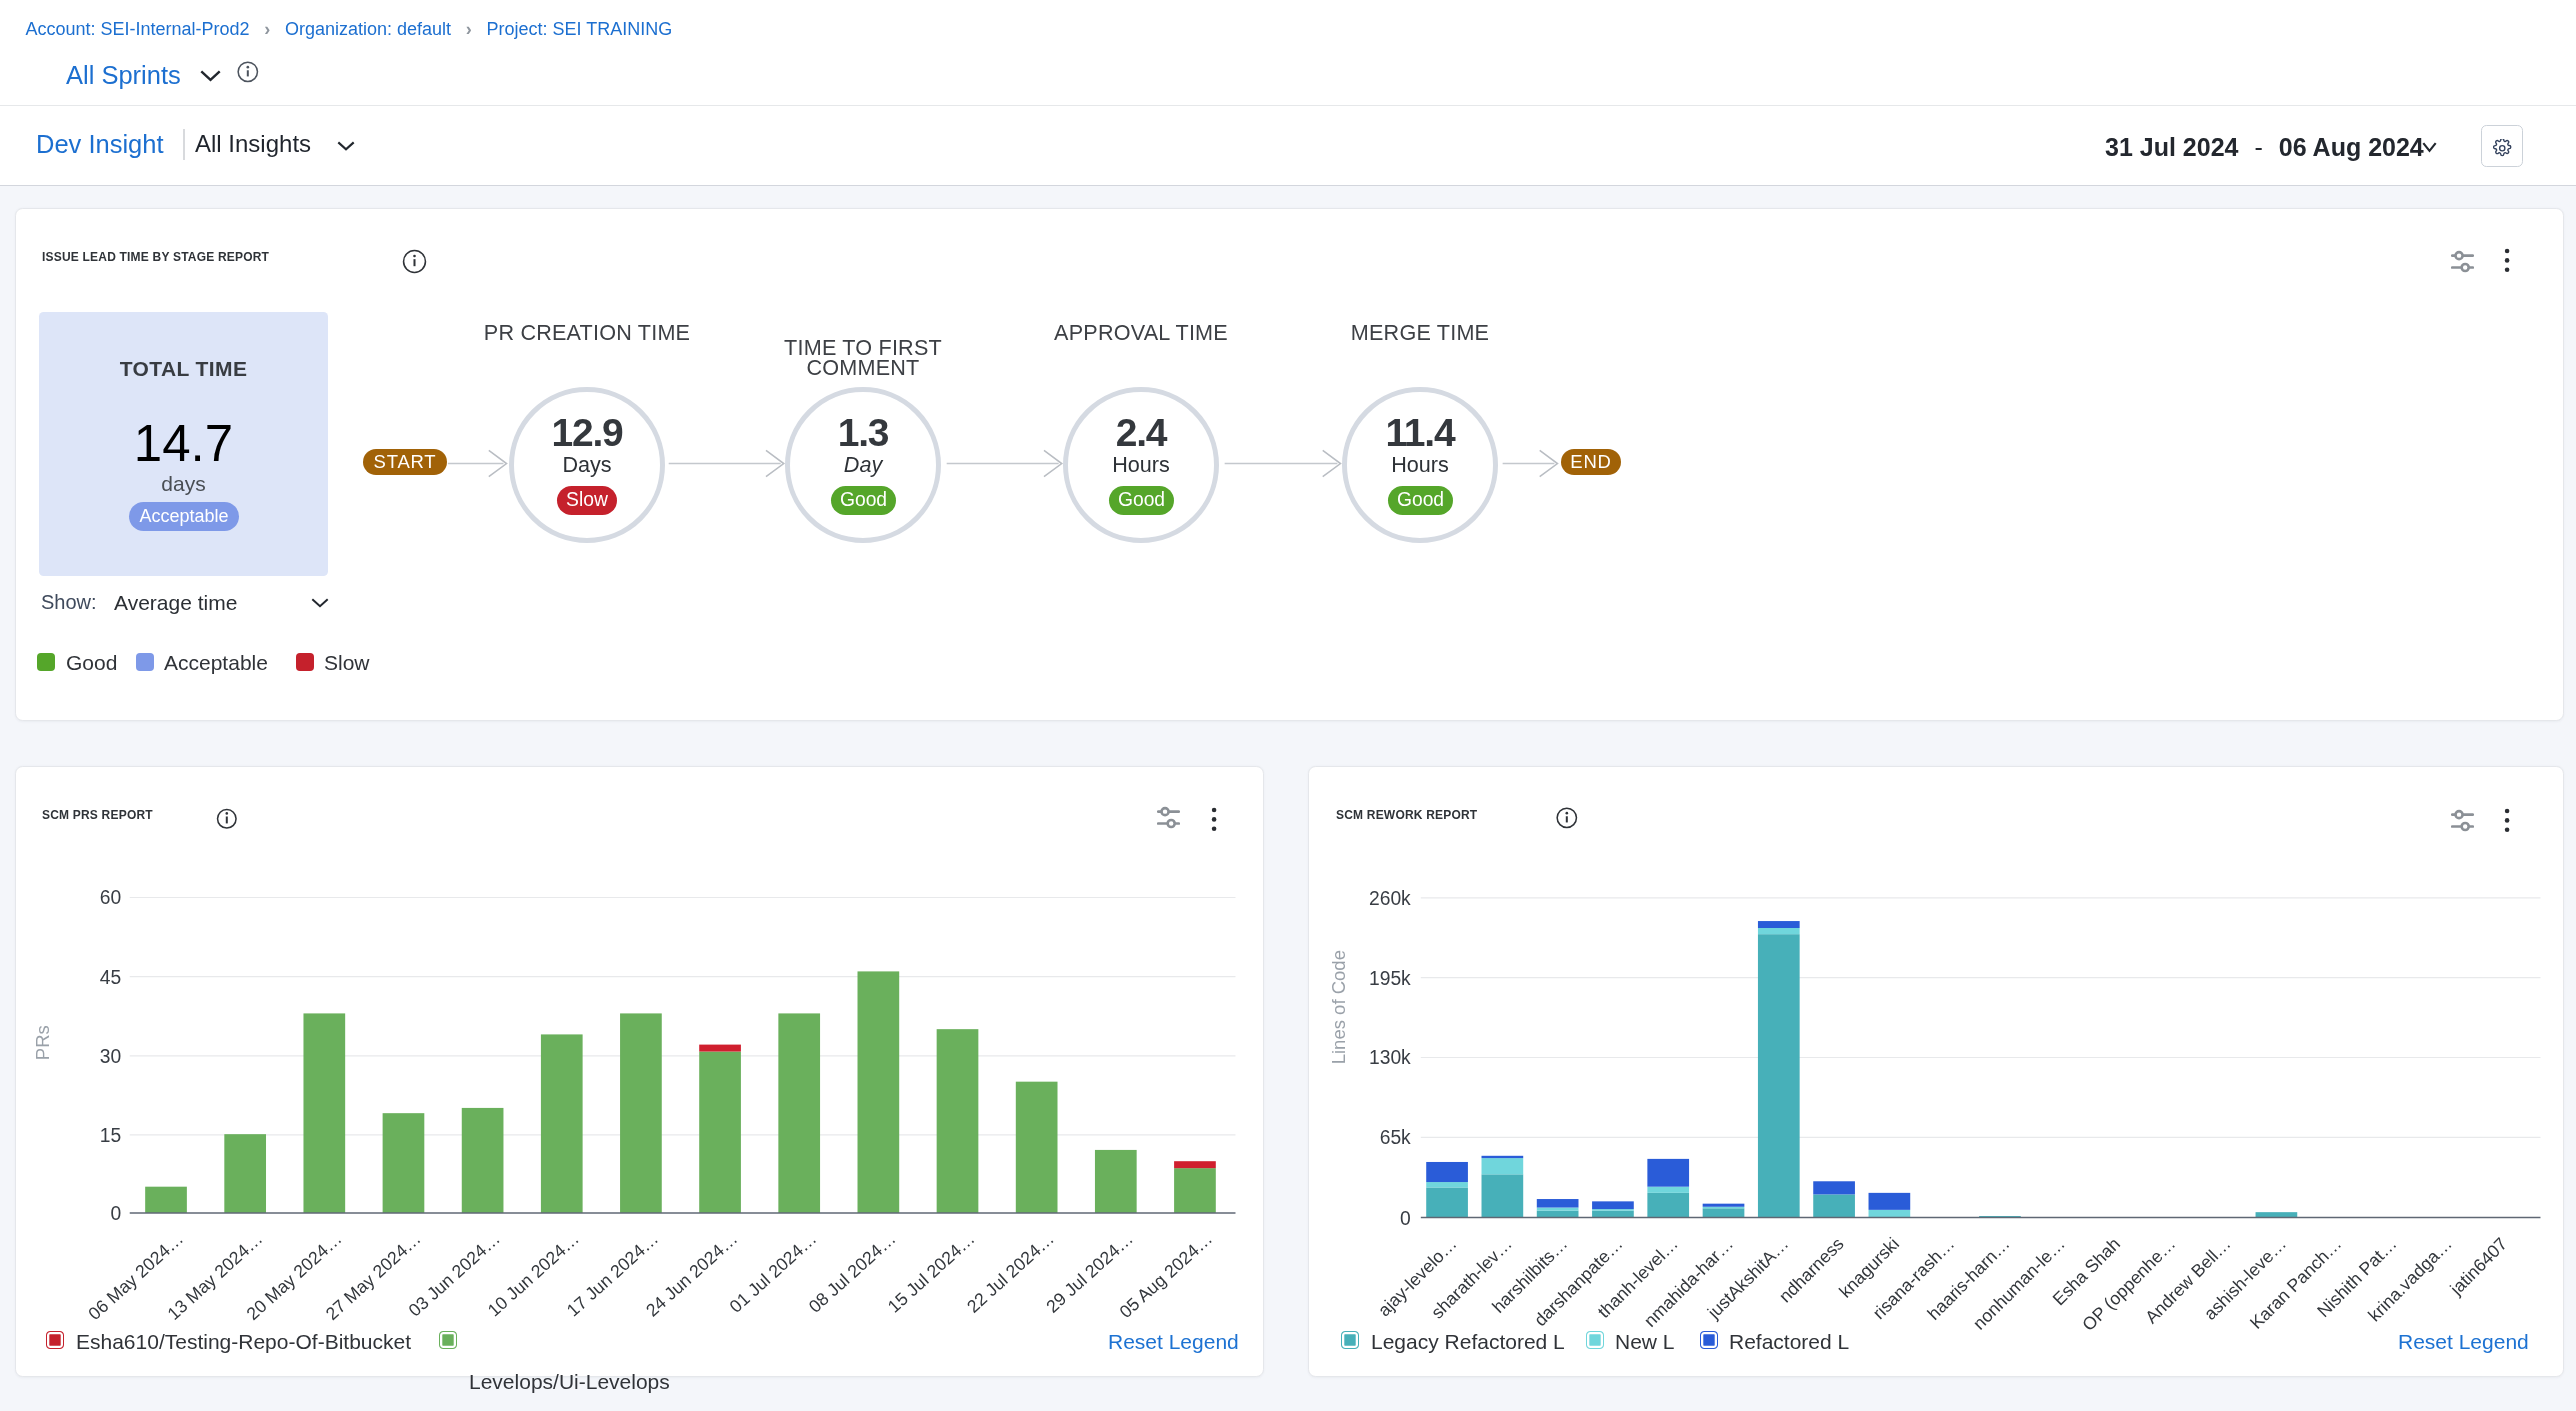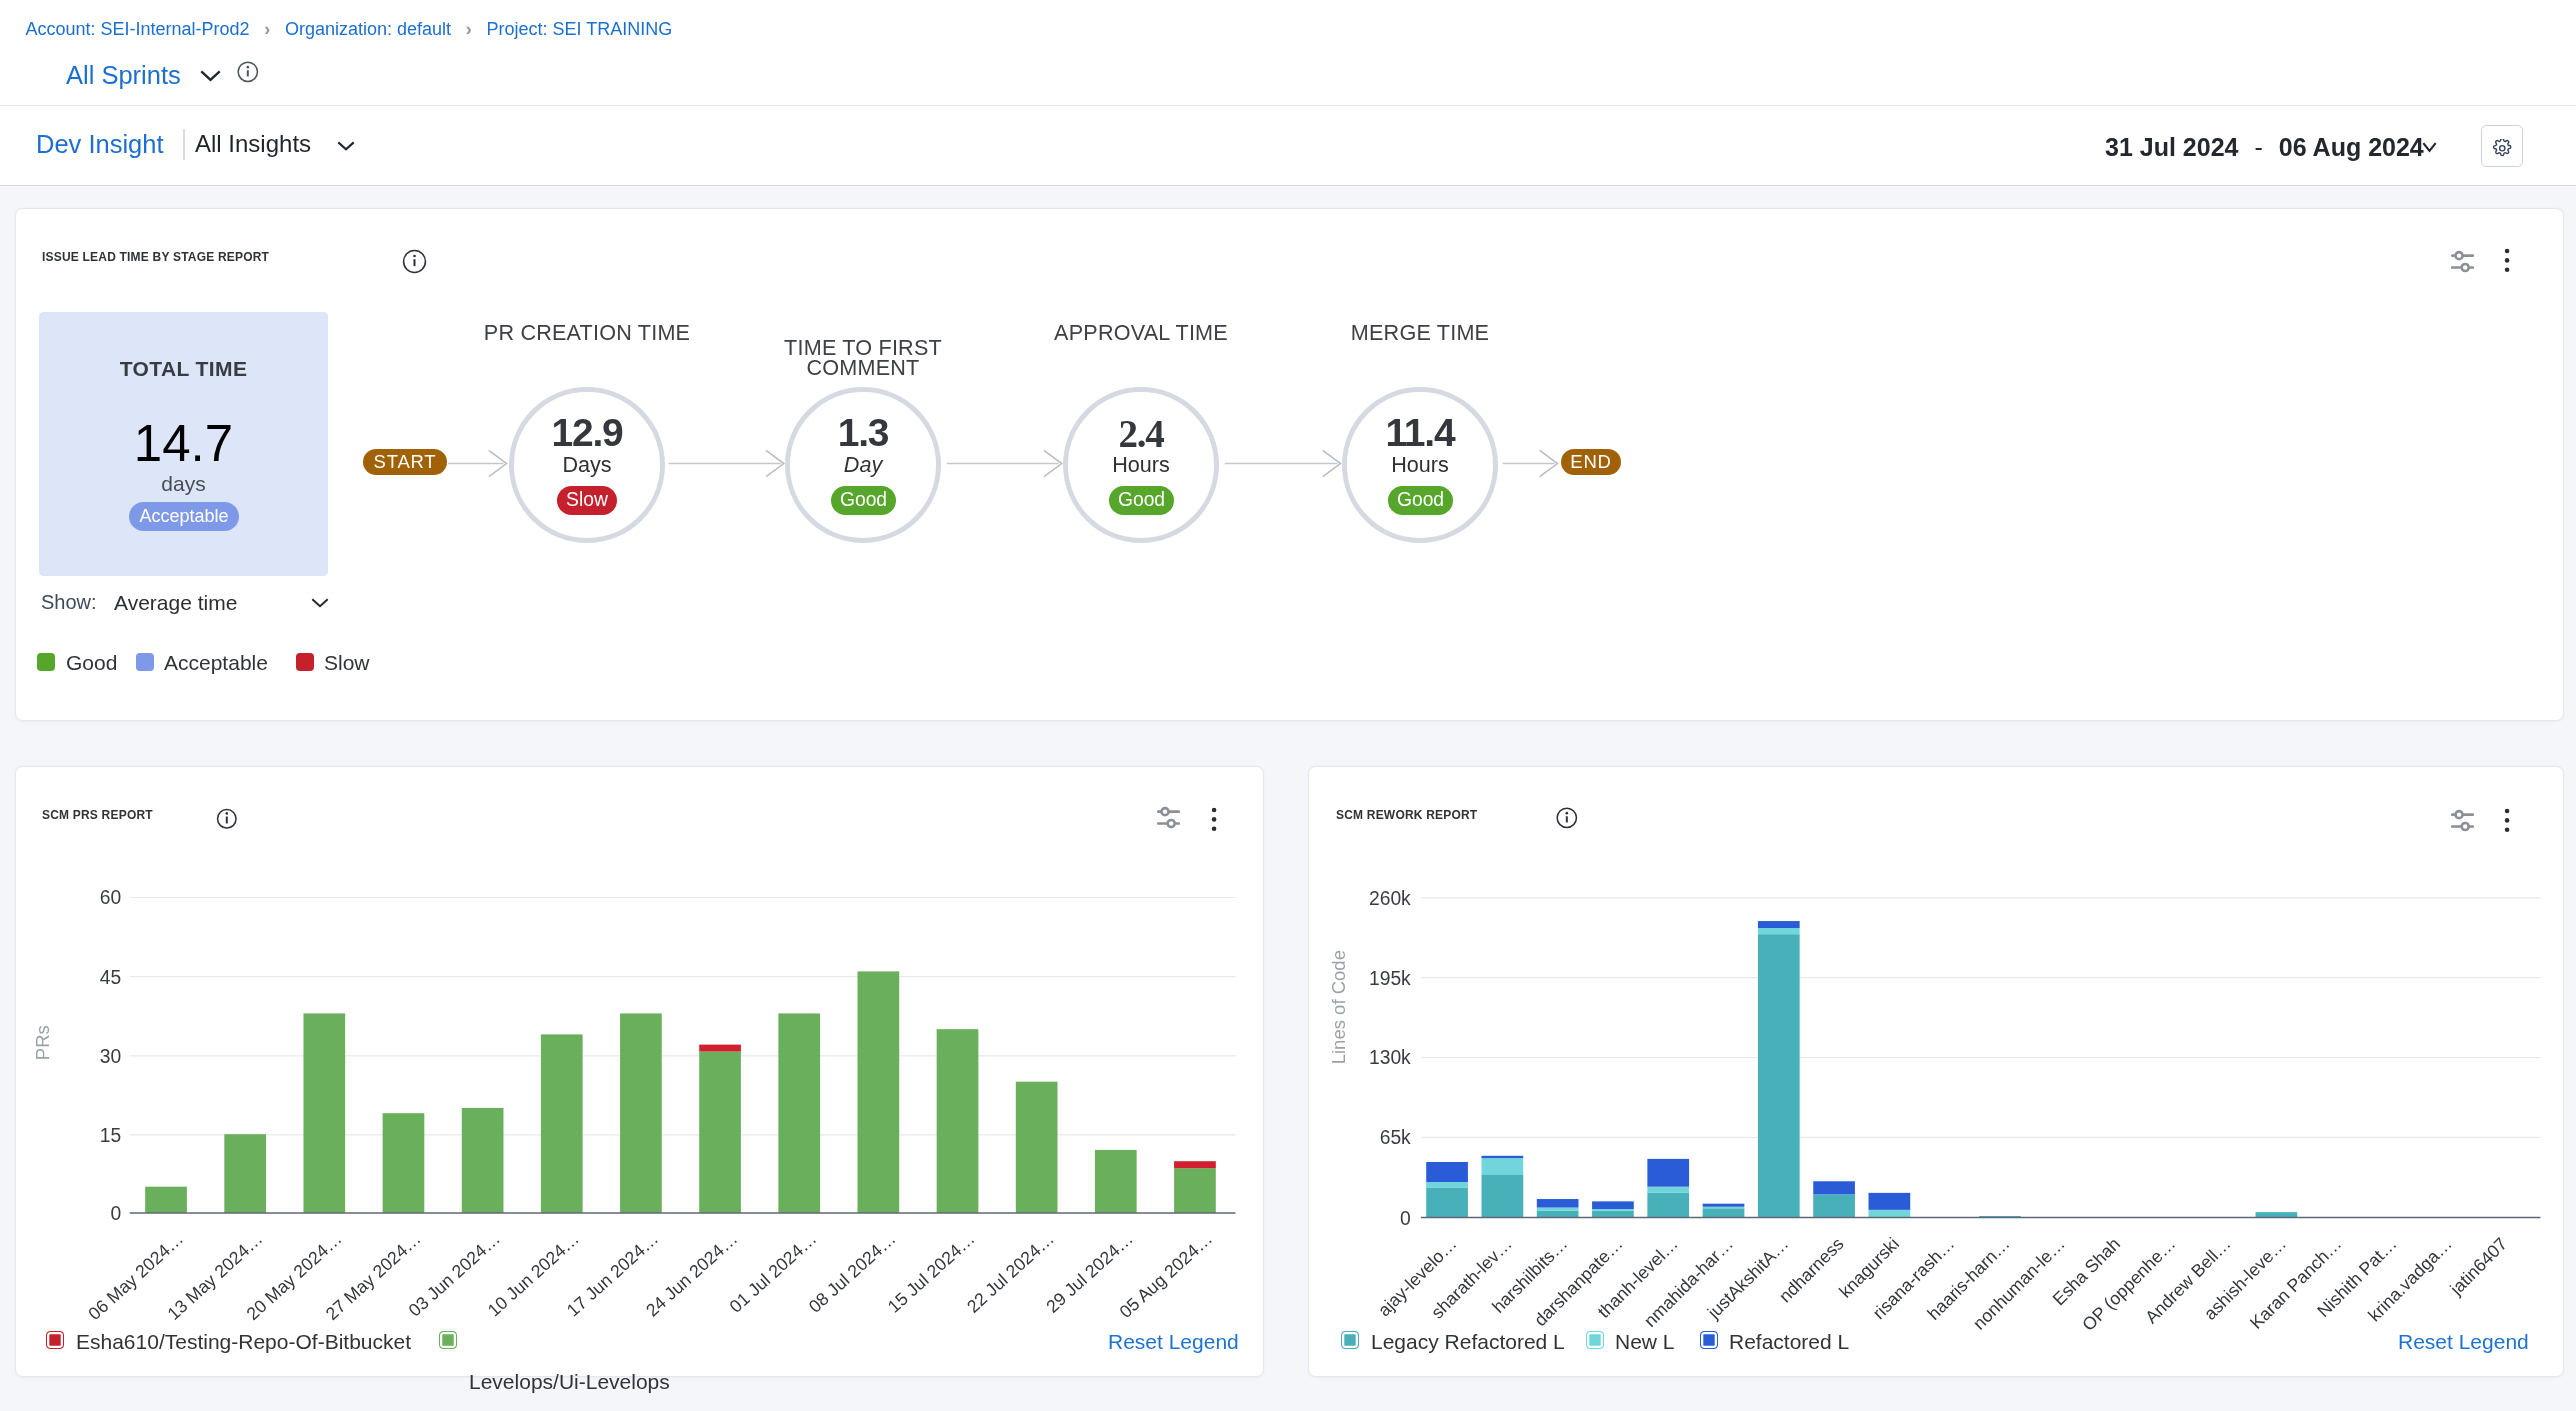--- a/index.html
+++ b/index.html
@@ -116,21 +116,21 @@
 <div class="cnum" style="left:471px;top:411px;">12.9</div>
 <div class="cunit" style="left:471px;top:452px;">Days</div>
 <div class="cpill" style="left:557px;top:486px;width:60px;background:#c5212c;">Slow</div>
 
 <div class="circ" style="left:785px;top:387px;"></div>
 <div class="cnum" style="left:747px;top:411px;">1.3</div>
 <div class="cunit" style="left:747px;top:452px;font-style:italic;">Day</div>
 <div class="cpill" style="left:831px;top:486px;width:65px;background:#55a62a;">Good</div>
 
 <div class="circ" style="left:1063px;top:387px;"></div>
-<div class="cnum" style="left:1025px;top:411px;font-family:Liberation Serif, serif;">2.4</div>
+<div class="cnum" style="left:1025px;top:411px;">2.4</div>
 <div class="cunit" style="left:1025px;top:452px;">Hours</div>
 <div class="cpill" style="left:1109px;top:486px;width:65px;background:#55a62a;">Good</div>
 
 <div class="circ" style="left:1342px;top:387px;"></div>
 <div class="cnum" style="left:1304px;top:411px;">11.4</div>
 <div class="cunit" style="left:1304px;top:452px;">Hours</div>
 <div class="cpill" style="left:1388px;top:486px;width:65px;background:#55a62a;">Good</div>
 
 <div class="card" style="left:14.7px;top:766px;width:1249px;height:611px;"></div>
 <div class="ctitle" style="left:42px;top:808px;">SCM PRS REPORT</div>

